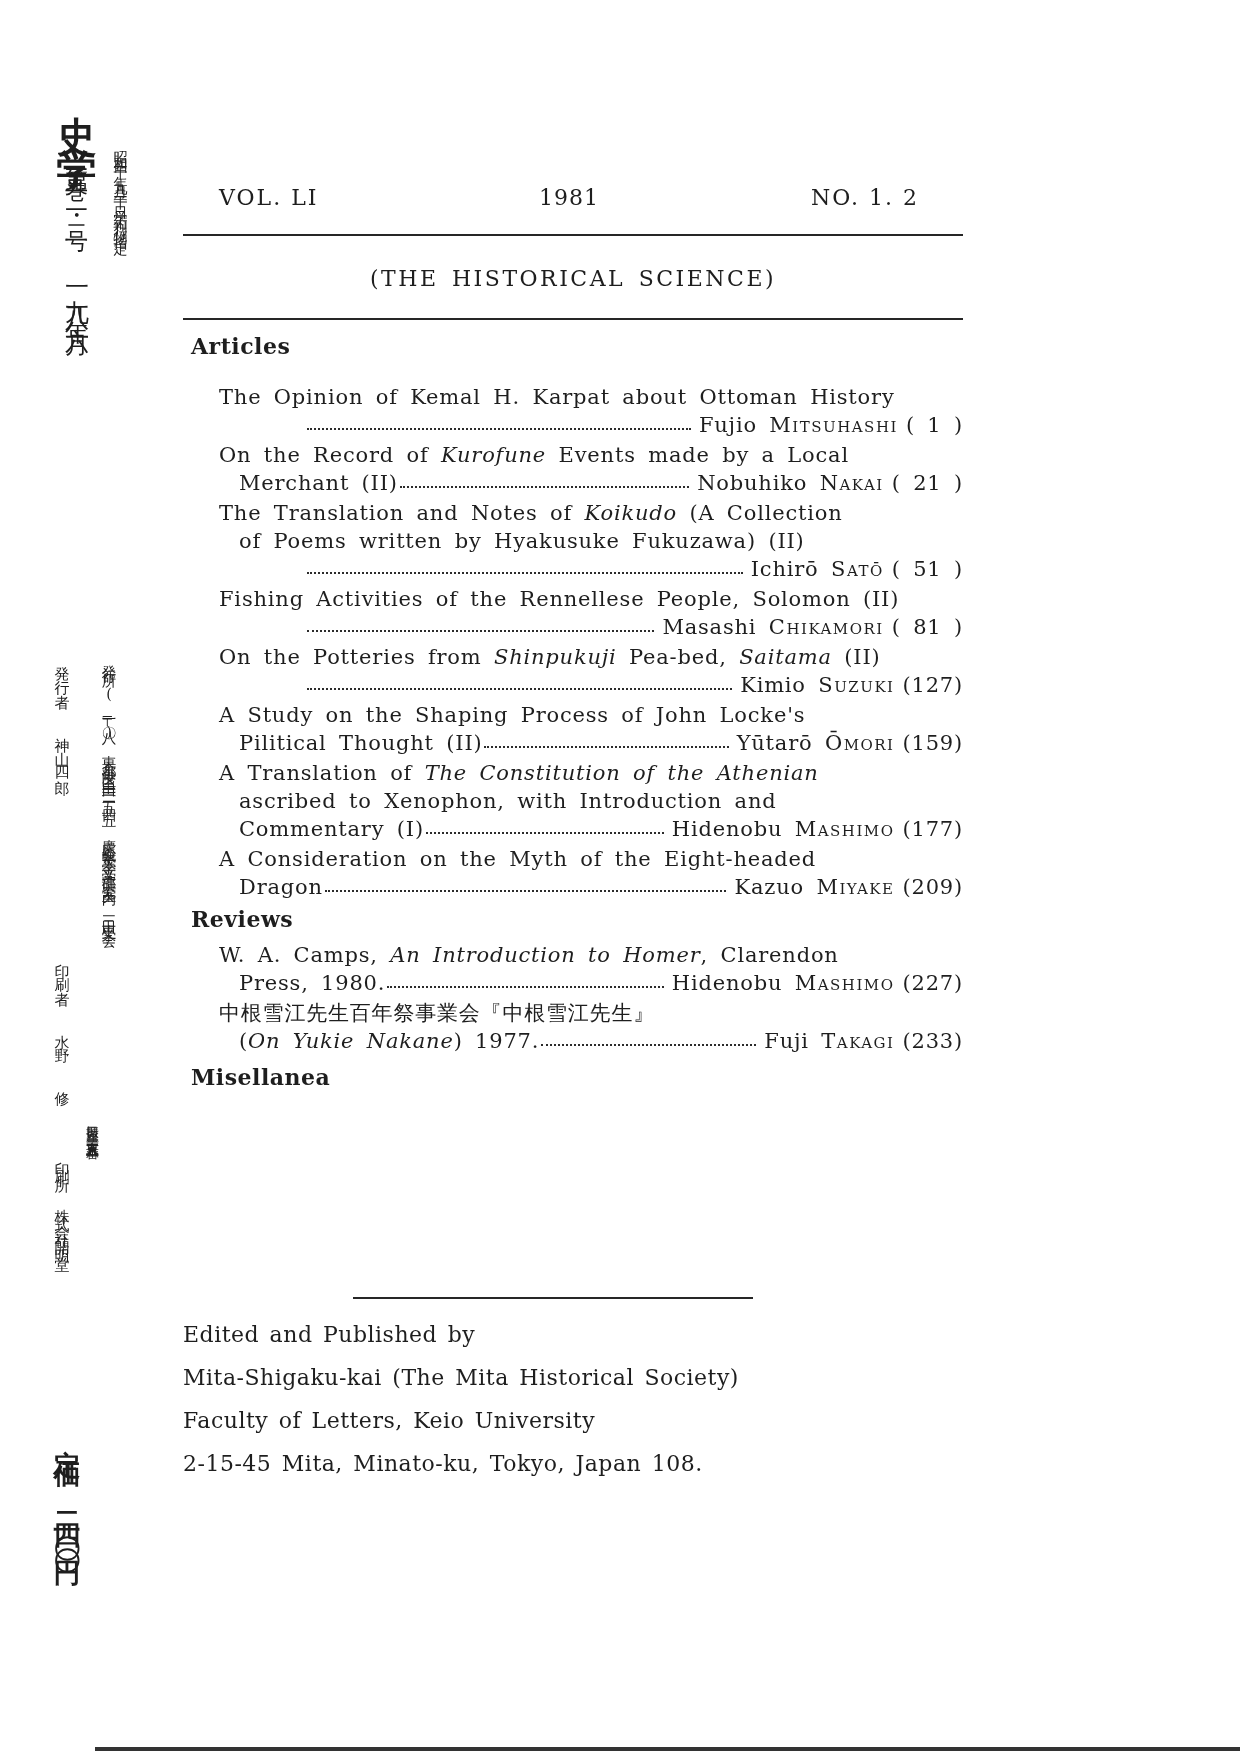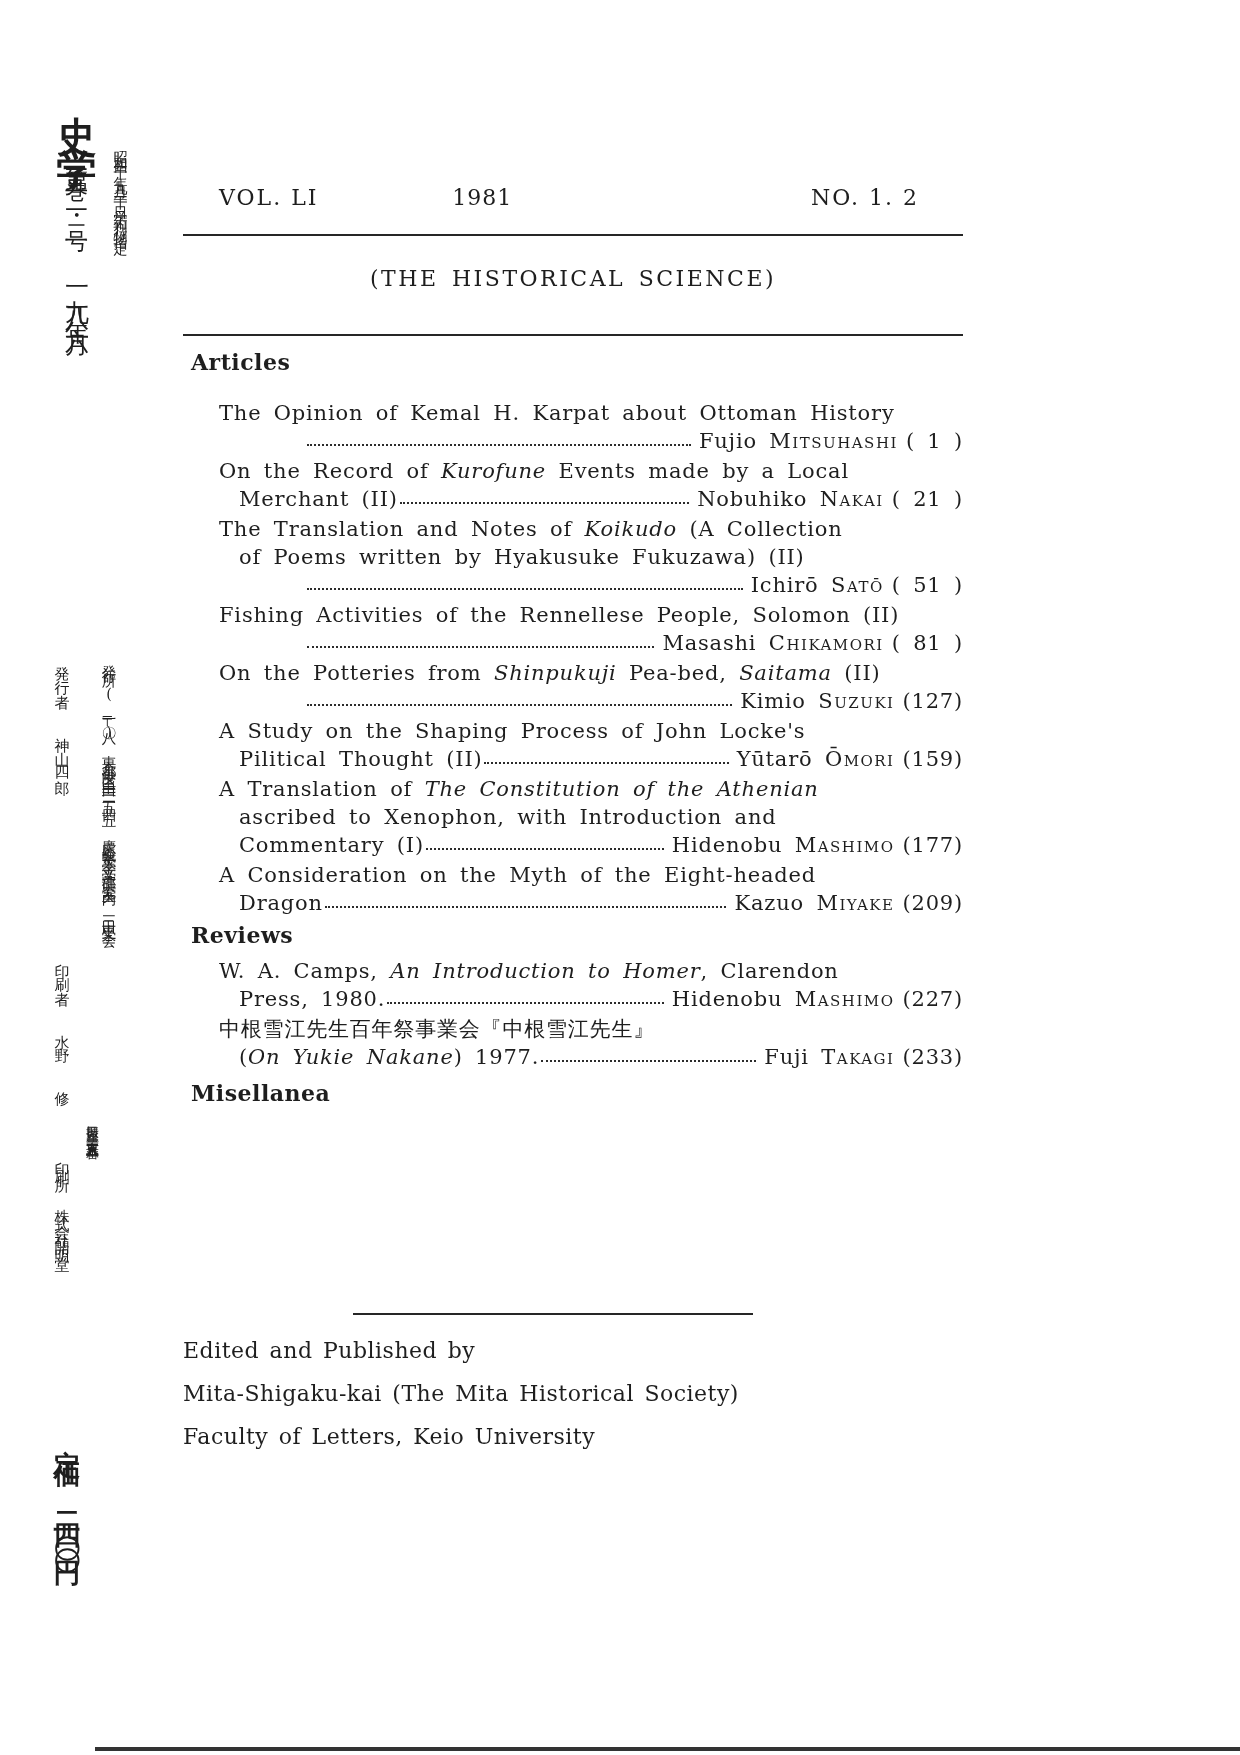--- a/index.html
+++ b/index.html
@@ -29,29 +29,29 @@
   .col-publisher{left:52px;top:655px;font-size:15px;letter-spacing:14px;}
   .col-printer{left:52px;top:952px;font-size:15px;letter-spacing:14px;}
   .col-printshop{left:52px;top:1150px;font-size:15px;letter-spacing:8px;}
   .spine-price{left:49px;top:1428px;font-size:27px;letter-spacing:12px;font-weight:bold;}
   
   .main-col{position:absolute;left:183px;top:0;width:780px;}
   .masthead{margin-top:185px;display:flex;align-items:baseline;
     font-size:22px;line-height:26px;padding:0 10px 0 0;}
   .masthead .mh{flex:1;}
   .mh-vol{text-align:left;padding-left:36px;letter-spacing:2px;}
-  .mh-year{text-align:left;letter-spacing:1px;}
+  .mh-year{text-align:center;letter-spacing:1px;}
   .mh-issue{text-align:right;padding-right:34px;letter-spacing:2px;}
   .rule{height:2px;background:#262626;}
   .rule1{margin-top:23px;}
   .rule2{margin-top:0;}
   .journal-title{margin-top:16px;text-align:center;font-size:40px;line-height:48px;
     font-weight:bold;letter-spacing:17px;padding-left:17px;}
   .journal-subtitle{margin-top:28px;text-align:center;font-size:22px;line-height:30px;
-    letter-spacing:2.5px;word-spacing:4px;margin-bottom:40px;}
+    letter-spacing:2.5px;word-spacing:4px;margin-bottom:24px;}
   .sec-heading{font-size:22px;line-height:28px;font-weight:bold;padding-left:8px;letter-spacing:0.5px;}
   .articles-heading{margin-top:12px;}
   .toc-list{margin-top:23px;font-size:21px;line-height:28px;
     letter-spacing:0.8px;word-spacing:5px;}
   .toc-entry{margin-bottom:2px;}
   .t-line.first{padding-left:36px;}
   .t-line.cont{padding-left:56px;}
   .a-line{display:flex;align-items:flex-end;padding-left:56px;}
   .a-line.deep{padding-left:122px;}
   .it{font-style:italic;}
@@ -189,17 +189,18 @@
         </div>
       </div>
 
     <h2 class="sec-heading misc-heading" style="margin:8px 0 0 0;">Misellanea</h2>
 
     <div class="imprint-rule"></div>
     <div class="imprint">
       <div>Edited and Published by</div>
       <div>Mita-Shigaku-kai (The Mita Historical Society)</div>
       <div>Faculty of Letters, Keio University</div>
+      <div>2-15-45  Mita, Minato-ku, Tokyo, Japan 108.</div>
     </div>
   </main>
 
   <div class="scan-edge"></div>
 </div>
 
 </body></html>

